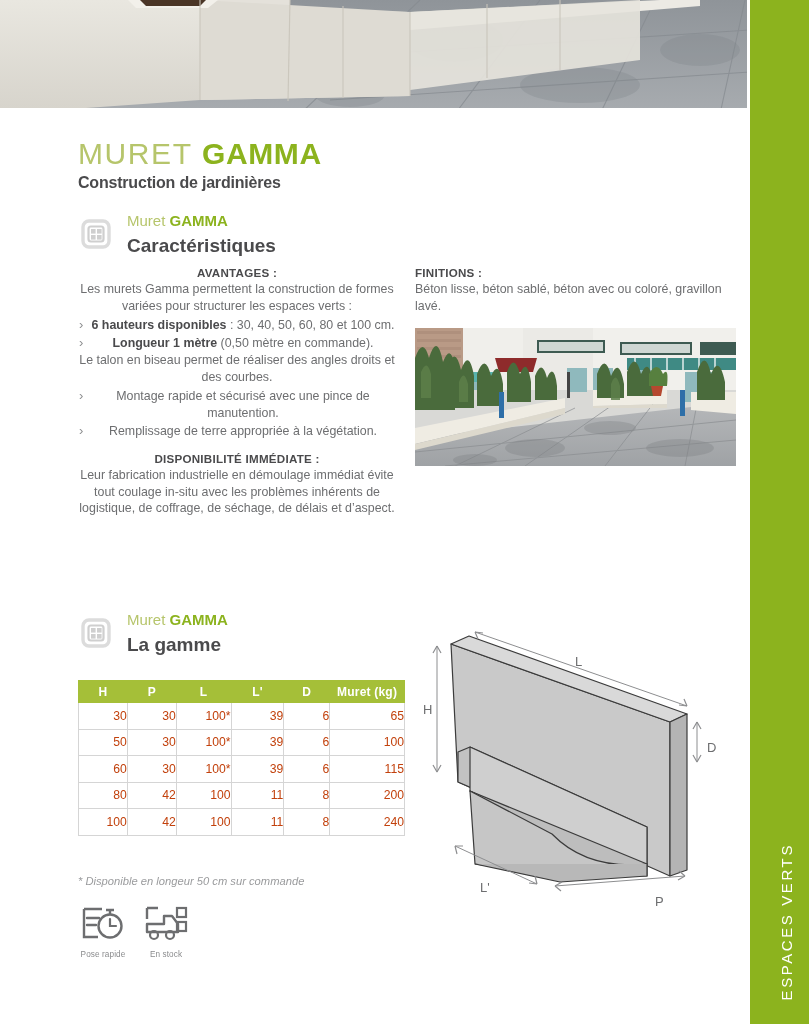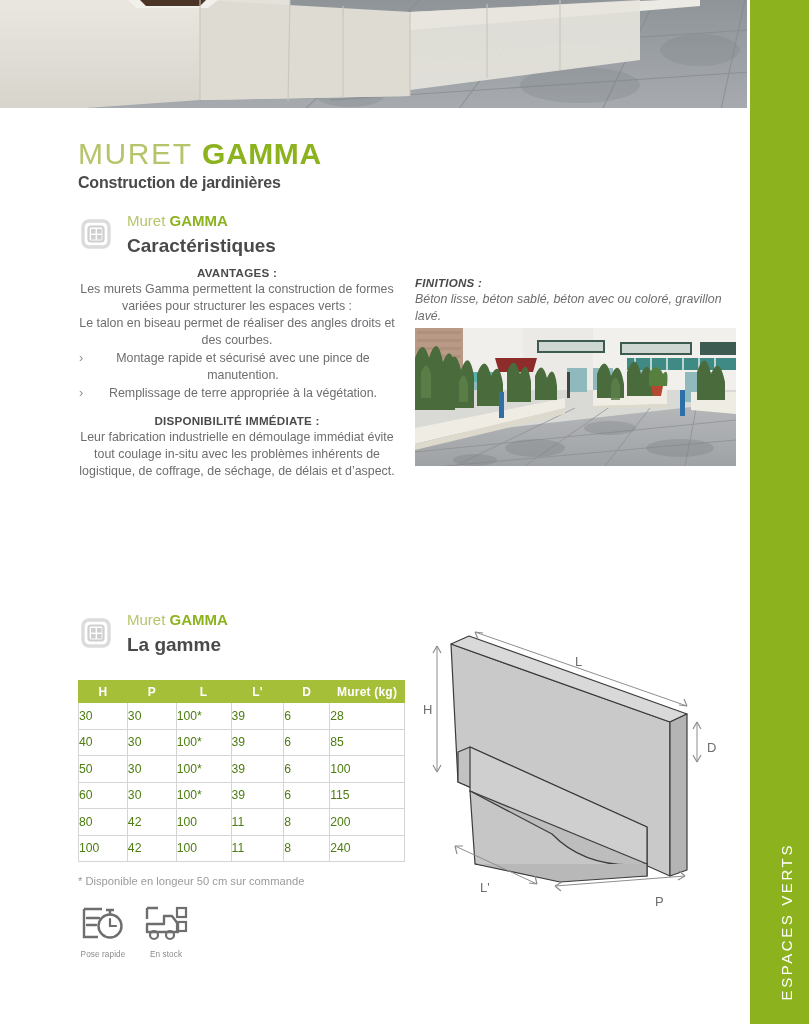--- a/index.html
+++ b/index.html
@@ -54,21 +54,21 @@
   .sec-text { line-height:1.08; }
   .sec-text .l1 { font-size:15px; color:#b6c56b; font-weight:400; }
   .sec-text .l1 b { color:#8cb31e; font-weight:700; }
   .sec-text .l2 { font-size:19px; color:#4a4a4c; font-weight:700; margin-top:7px; }
 
   .sec-head.k1 { left:78px; top:98px; }
   .sec-head.k2 { left:78px; top:497px; }
 
   
   .col-left { position:absolute; left:78px; top:152px; width:318px;text-align:center; }
-  .col-right { position:absolute; left:415px; top:162px; width:325px;font-style:italic; }
+  .col-right { position:absolute; left:415px; top:152px; width:325px; }
 
   .h-lbl { font-size:11.6px; font-weight:700; color:#4a4a4c; letter-spacing:0.25px; margin-bottom:2px; }
   .p-txt { font-size:12.4px; line-height:1.36; color:#6d6e70; }
   ul.bullets { list-style:none; margin:2px 0 0 0; }
   ul.bullets li {
     font-size:12.4px; line-height:1.36; color:#6d6e70;
     padding-left:12px; position:relative; margin-bottom:1px;
   }
   ul.bullets li::before {
     content:"\203A"; position:absolute; left:1px; top:-1px; color:#8d8e90; font-size:13px;
@@ -81,27 +81,27 @@
     overflow:hidden; background:#b4b2ad;
   }
 
   
   .tbl { position:absolute; left:78px; top:566px; width:327px; border-collapse:collapse; }
   .tbl th {
     background:#a5bf38; color:#ffffff; font-size:12px; font-weight:700;
     height:22px; border:1px solid #a5bf38; text-align:center; letter-spacing:0.2px;
   }
   .tbl td {
-    border:1px solid #d5d5d5; height:26.5px; text-align:left;
-    font-size:12.2px; color:#4d7c0f; font-weight:400;
+    border:1px solid #d5d5d5; height:26.5px; text-align:right;
+    font-size:12.2px; color:#c2410c; font-weight:400;
   }
   .tbl col.c1{width:49px}.tbl col.c2{width:49px}.tbl col.c3{width:55px}
   .tbl col.c4{width:53px}.tbl col.c5{width:46px}.tbl col.c6{width:75px}
 
-  .footnote { position:absolute; left:78px; top:761px; font-size:11.2px; color:#9a9b9d; }
+  .footnote { position:absolute; left:78px; top:761px; font-size:11.2px; color:#9a9b9d;font-style:italic; }
 
   
   .feat { position:absolute; top:790px; text-align:center; }
   .feat.f1 { left:80px; }
   .feat.f2 { left:143px; }
   .feat-cap { font-size:8.2px; color:#8a8b8d; margin-top:2px; letter-spacing:0.1px; }
 
   
   .draw { position:absolute; left:415px; top:500px; width:330px; height:330px; }
 </style>
@@ -184,20 +184,24 @@
       </span>
       <span class="sec-text">
         <span class="l1"><span>Muret </span><b>GAMMA</b></span>
         <span class="l2" style="display:block">Caractéristiques</span>
       </span>
     </div>
 
     <div class="col-left">
       <div class="h-lbl">AVANTAGES :</div>
       <div class="p-txt">Les murets Gamma permettent la construction de formes variées pour structurer les espaces verts :</div>
+      <ul class="bullets">
+        <li><b>6 hauteurs disponibles</b><span> : 30, 40, 50, 60, 80 et 100 cm.</span></li>
+        <li><b>Longueur 1 mètre</b><span> (0,50 mètre en commande).</span></li>
+      </ul>
       <div class="p-txt">Le talon en biseau permet de réaliser des angles droits et des courbes.</div>
       <ul class="bullets">
         <li>Montage rapide et sécurisé avec une pince de manutention.</li>
         <li>Remplissage de terre appropriée à la végétation.</li>
       </ul>
       <div class="gap"></div>
       <div class="h-lbl">DISPONIBILITÉ IMMÉDIATE :</div>
       <div class="p-txt">Leur fabrication industrielle en démoulage immédiat évite tout coulage in-situ avec les problèmes inhérents de logistique, de coffrage, de séchage, de délais et d’aspect.</div>
     </div>
 
@@ -342,29 +346,21 @@
         <th>Muret (kg)</th>
       </tr>
         </thead>
       <tbody>
         <tr>
           <td>30</td>
           <td>30</td>
           <td>100*</td>
           <td>39</td>
           <td>6</td>
-          <td>28</td>
-        </tr>
-        <tr>
-          <td>40</td>
-          <td>30</td>
-          <td>100*</td>
-          <td>39</td>
-          <td>6</td>
-          <td>85</td>
+          <td>65</td>
         </tr>
         <tr>
           <td>50</td>
           <td>30</td>
           <td>100*</td>
           <td>39</td>
           <td>6</td>
           <td>100</td>
         </tr>
         <tr>

